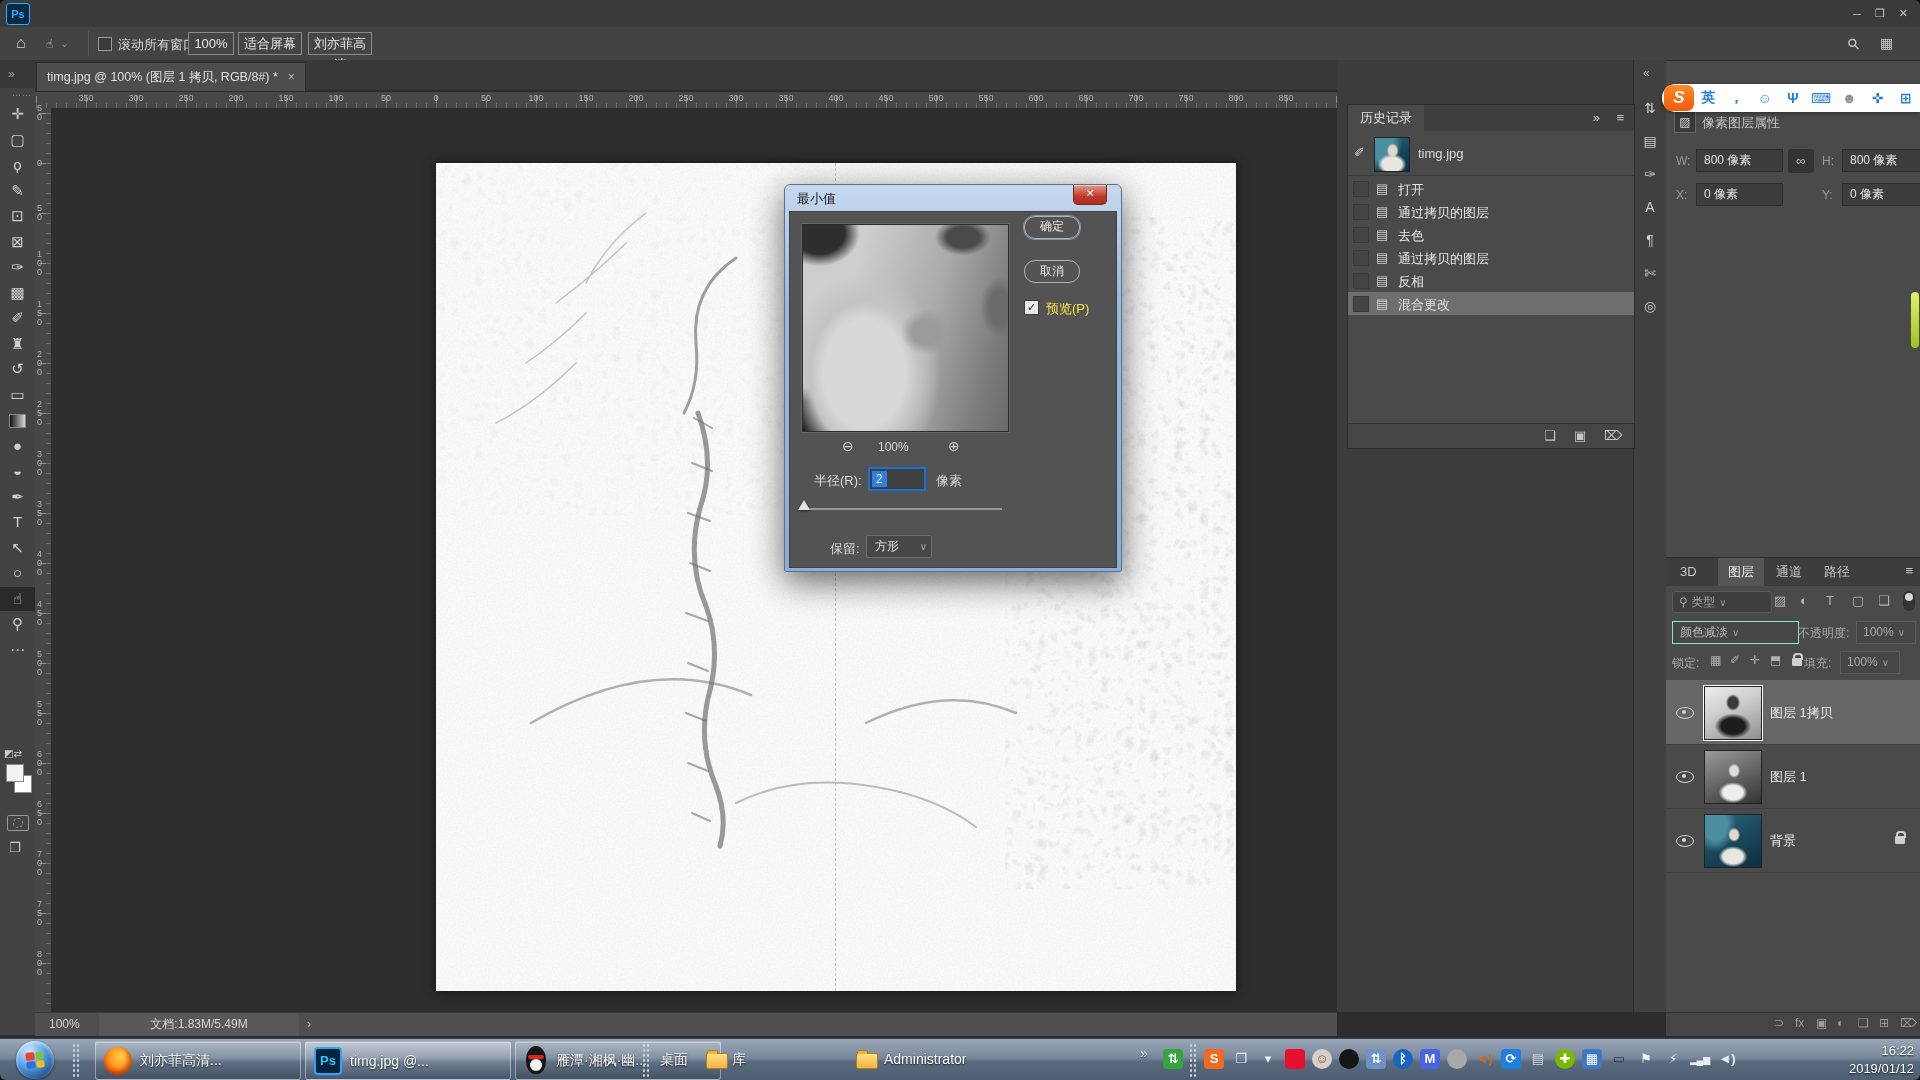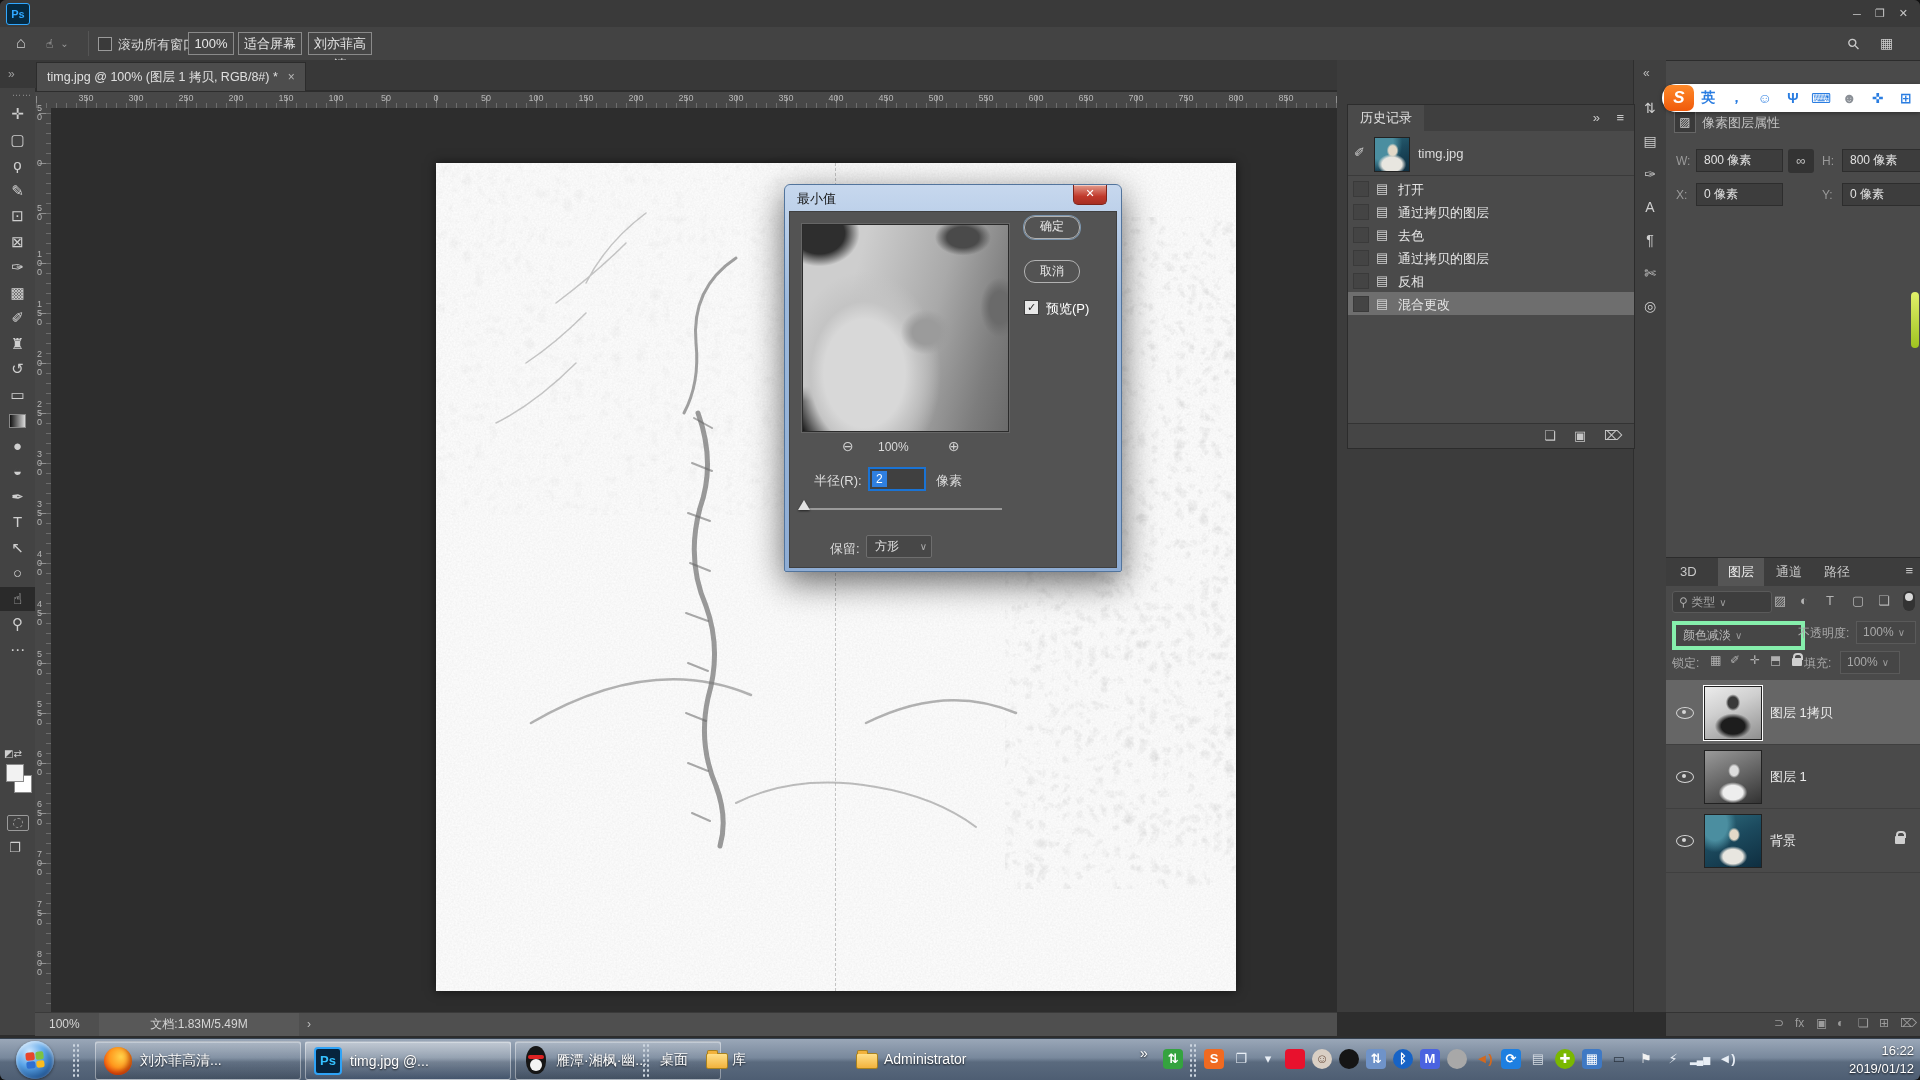--- a/index.html
+++ b/index.html
@@ -103,21 +103,21 @@
   #dlg-preserve-label{left:40px;top:328px;color:#dcdcdc;font-size:13px;}
   #dlg-preserve{left:76px;top:323px;width:56px;height:21px;background:#474747;border:1px solid #6e6e6e;border-radius:2px;
                 color:#e0e0e0;font-size:12px;line-height:21px;padding-left:8px;}
   #dlg-preserve .chev{position:absolute;right:4px;top:0;color:#aaa;}
   .dlg-btn{left:234px;width:54px;height:21px;border:1px solid #b2b2b2;border-radius:11px;background:transparent;
            color:#e8e8e8;font-size:12px;text-align:center;line-height:21px;}
   #dlg-ok{top:4px;box-shadow:0 0 0 1px #7a94ad;font-family:Liberation Mono, monospace;}
   #dlg-cancel{top:48px;}
   #dlg-prevcheck{left:234px;top:88px;width:13px;height:13px;background:#e8e8e8;border:1px solid #3c3c3c;
                  color:#1e1e1e;font-size:11px;line-height:13px;text-align:center;font-weight:bold;}
-  #dlg-prevlabel{left:256px;top:88px;color:#ffffff;font-size:13px;}
+  #dlg-prevlabel{left:256px;top:88px;color:#fde047;font-size:13px;}
 
   
   #rightbase{left:1337px;top:60px;width:583px;height:952px;background:#3c3c3c;}
 
   
   #history{left:1347px;top:104px;width:286px;height:343px;background:#4a4a4a;border:1px solid #2c2c2c;z-index:10;}
   #hist-header{position:absolute;left:0;top:0;width:100%;height:26px;background:#3f3f3f;}
   #hist-tab{position:absolute;left:0;top:0;height:26px;background:#4a4a4a;color:#e0e0e0;font-size:13px;
             line-height:26px;padding:0 12px;}
   #hist-collapse{position:absolute;right:34px;top:5px;color:#c9c9c9;font-size:13px;}
@@ -162,21 +162,21 @@
   #layerspanel{left:1665px;top:557px;width:255px;height:478px;background:#4a4a4a;border:1px solid #2c2c2c;z-index:8;}
   #lay-tabs{position:absolute;left:0;top:0;width:100%;height:28px;background:#3d3d3d;}
   .lay-tab{position:absolute;top:0;height:28px;line-height:28px;color:#c9c9c9;font-size:13px;padding:0 10px;}
   .lay-tab.active{background:#555;color:#f0f0f0;}
   #lay-menu{position:absolute;right:8px;top:5px;color:#c9c9c9;font-size:13px;}
   #lay-search{position:absolute;left:6px;top:33px;width:92px;height:20px;background:#3e3e3e;border:1px solid #5a5a5a;
               border-radius:3px;color:#a8a8a8;font-size:12px;line-height:20px;padding-left:6px;}
   .filt-icon{position:absolute;top:35px;color:#b4b4b4;font-size:13px;}
   #lay-toggle{position:absolute;right:6px;top:33px;width:12px;height:20px;background:#333;border-radius:6px;}
   #lay-toggle::after{content:"";position:absolute;left:2px;top:2px;width:8px;height:8px;border-radius:50%;background:#d8d8d8;}
-  #lay-blend{position:absolute;left:6px;top:63px;width:118px;height:21px;background:#464646;border:4px solid #86efac;
+  #lay-blend{position:absolute;left:6px;top:63px;width:118px;height:21px;background:#464646;border:1px solid #86efac;
              color:#b9b9b9;font-size:12px;line-height:21px;padding-left:7px;}
   #lay-opacity-label{position:absolute;left:132px;top:67px;color:#a8a8a8;font-size:12px;}
   .mini-box{position:absolute;height:21px;background:#464646;border:1px solid #5a5a5a;color:#a8a8a8;
             font-size:12px;line-height:21px;padding-left:6px;}
   #lay-lock-label{position:absolute;left:6px;top:97px;color:#a8a8a8;font-size:12px;}
   .lock-icon{position:absolute;top:95px;color:#b0b0b0;font-size:12px;}
   .chev{color:#9a9a9a;font-size:10px;margin-left:4px;}
   .lay-row{position:absolute;left:0;width:100%;height:64px;border-bottom:1px solid #3f3f3f;}
   .lay-row.selected{background:#666;}
   .eye{position:absolute;left:10px;top:27px;width:16px;height:10px;border:1px solid #d5d5d5;border-radius:50%;}

